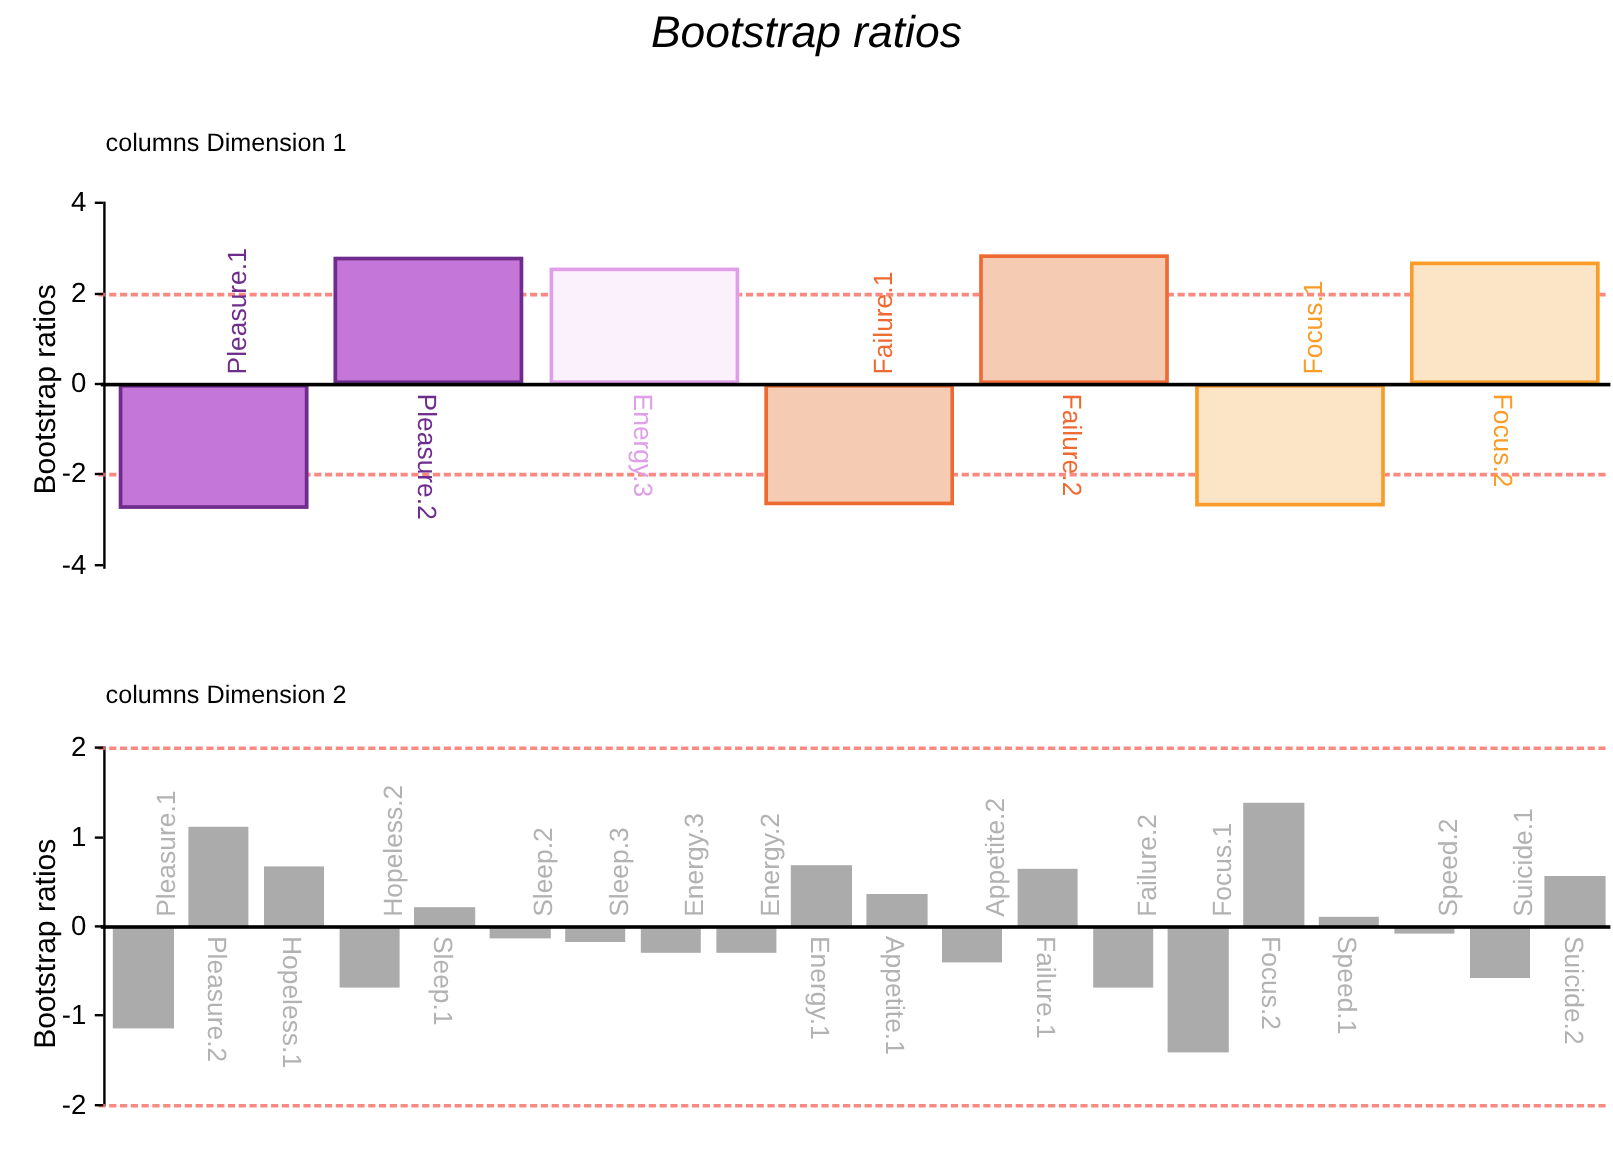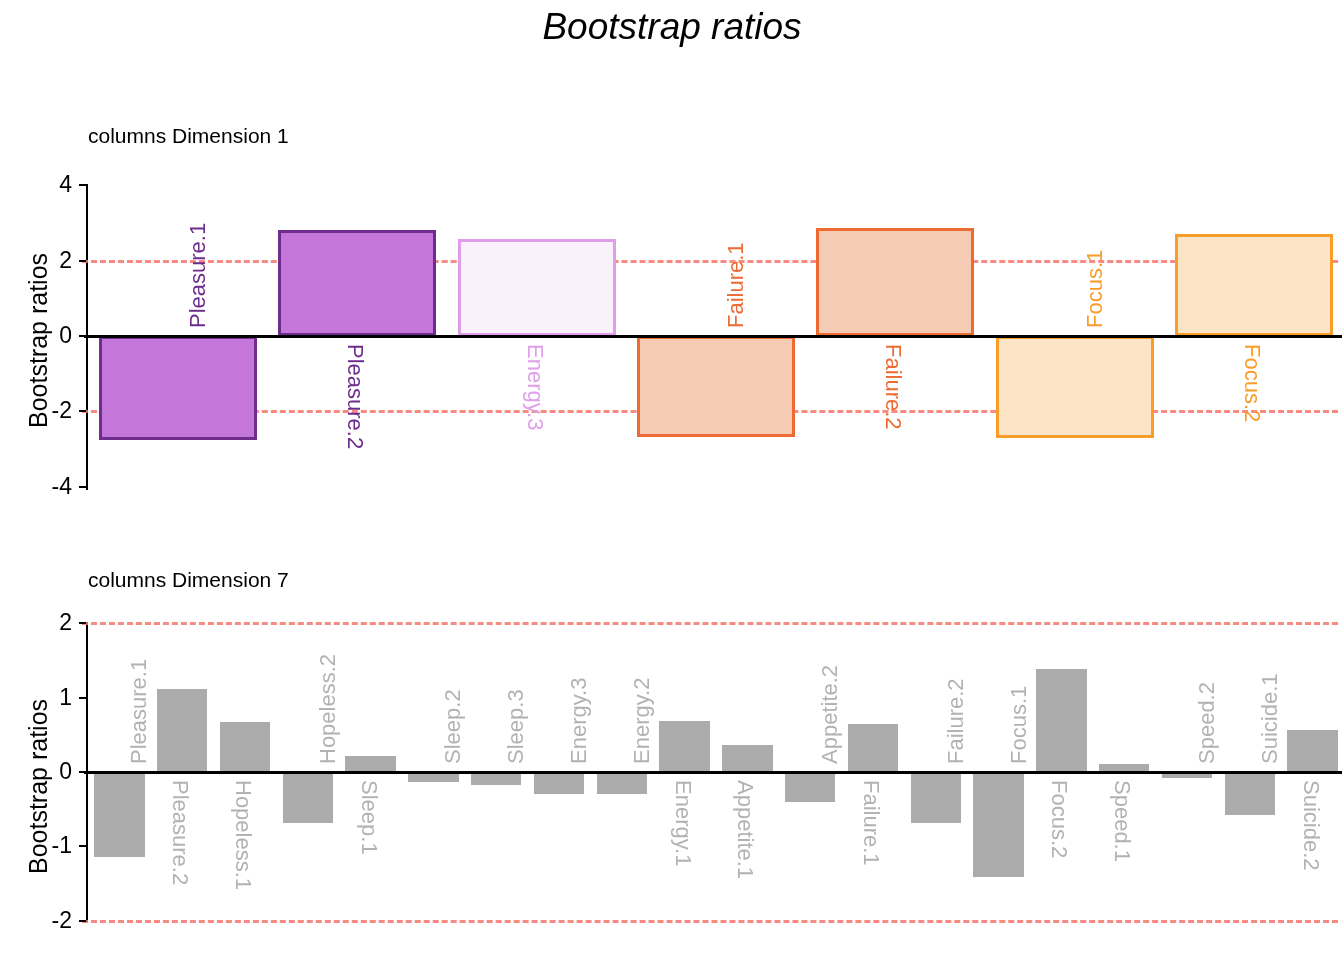--- a/index.html
+++ b/index.html
@@ -84,21 +84,21 @@
   }
   .bar-label.grey { color: #B2B2B2; }
 </style>
 </head>
 <body>
 
 <div class="page">
 
   <div class="fig-title">Bootstrap ratios</div>
 
-  <div class="panel" id="panel1" style="left:0; top:16px; width:1241px; height:510px;">
+  <div class="panel" id="panel1" style="left:0; top:0; width:1241px; height:510px;">
     <div class="panel-subtitle" style="left:88px; top:108px;">columns Dimension 1</div>
     <div class="ylab" style="left:-92px; top:310px; width:260px; text-align:center; transform:rotate(-90deg);">Bootstrap ratios</div>
     <div class="axis-line" style="left:86px; top:168px; width:2px; height:306px;"></div>
     <div class="plot-area" id="plot1" style="left:88px; top:120px; width:1256px; height:380px;">
         <div class="thresh-line" style="top: 123.6px; width: 1256px; left: -6px;"></div>
         <div class="thresh-line" style="top: 274.4px; width: 1256px; left: -6px;"></div>
         <div class="bar" style="left: 10.7657px; top: 200px; width: 157.897px; height: 103.675px; background: rgb(196, 119, 216); border: 3px solid rgb(110, 44, 140);"></div>
         <div class="bar-label" style="color: rgb(110, 44, 140); left: 98.7143px; top: 192px; transform: rotate(-90deg); transform-origin: 0px 0px;">Pleasure.1</div>
         <div class="bar" style="left: 190.194px; top: 94.44px; width: 157.897px; height: 105.56px; background: rgb(196, 119, 216); border: 3px solid rgb(110, 44, 140);"></div>
         <div class="bar-label" style="color: rgb(110, 44, 140); left: 278.143px; top: 208px; transform: rotate(90deg); transform-origin: 0px 0px; direction: ltr; text-align: left;">Pleasure.2</div>
@@ -120,21 +120,21 @@
       <div class="tick-label" style="left: 8px; top: 230.6px; width: 64px;">2</div>
       <div class="tick-mark" style="left: 79px; top: 319px;"></div>
       <div class="tick-label" style="left: 8px; top: 306px; width: 64px;">0</div>
       <div class="tick-mark" style="left: 79px; top: 394.4px;"></div>
       <div class="tick-label" style="left: 8px; top: 381.4px; width: 64px;">-2</div>
       <div class="tick-mark" style="left: 79px; top: 469.8px;"></div>
       <div class="tick-label" style="left: 8px; top: 456.8px; width: 64px;">-4</div>
     </div>
 
   <div class="panel" id="panel2" style="left:0; top:510px; width:1344px; height:450px;">
-    <div class="panel-subtitle" style="left:88px; top:58px;">columns Dimension 7</div>
+    <div class="panel-subtitle" style="left:88px; top:58px;">columns Dimension 2</div>
     <div class="ylab" style="left:-92px; top:262px; width:260px; text-align:center; transform:rotate(-90deg);">Bootstrap ratios</div>
     <div class="axis-line" style="left:86px; top:112px; width:2px; height:300px;"></div>
     <div class="plot-area" id="plot2" style="left:88px; top:60px; width:1256px; height:380px;">
         <div class="thresh-line" style="top: 52.4px; width: 1256px; left: -6px;"></div>
         <div class="thresh-line" style="top: 349.6px; width: 1256px; left: -6px;"></div>
         <div class="bar" style="left: 6.28px; top: 202px; width: 50.24px; height: 85.445px; background: rgb(171, 171, 171);"></div>
         <div class="bar-label grey" style="color: rgb(178, 178, 178); left: 40.4px; top: 194px; transform: rotate(-90deg); transform-origin: 0px 0px;">Pleasure.1</div>
         <div class="bar" style="left: 69.08px; top: 118.784px; width: 50.24px; height: 83.216px; background: rgb(171, 171, 171);"></div>
         <div class="bar-label grey" style="color: rgb(178, 178, 178); left: 103.2px; top: 210px; transform: rotate(90deg); transform-origin: 0px 0px; direction: ltr; text-align: left;">Pleasure.2</div>
         <div class="bar" style="left: 131.88px; top: 152.219px; width: 50.24px; height: 49.781px; background: rgb(171, 171, 171);"></div>

